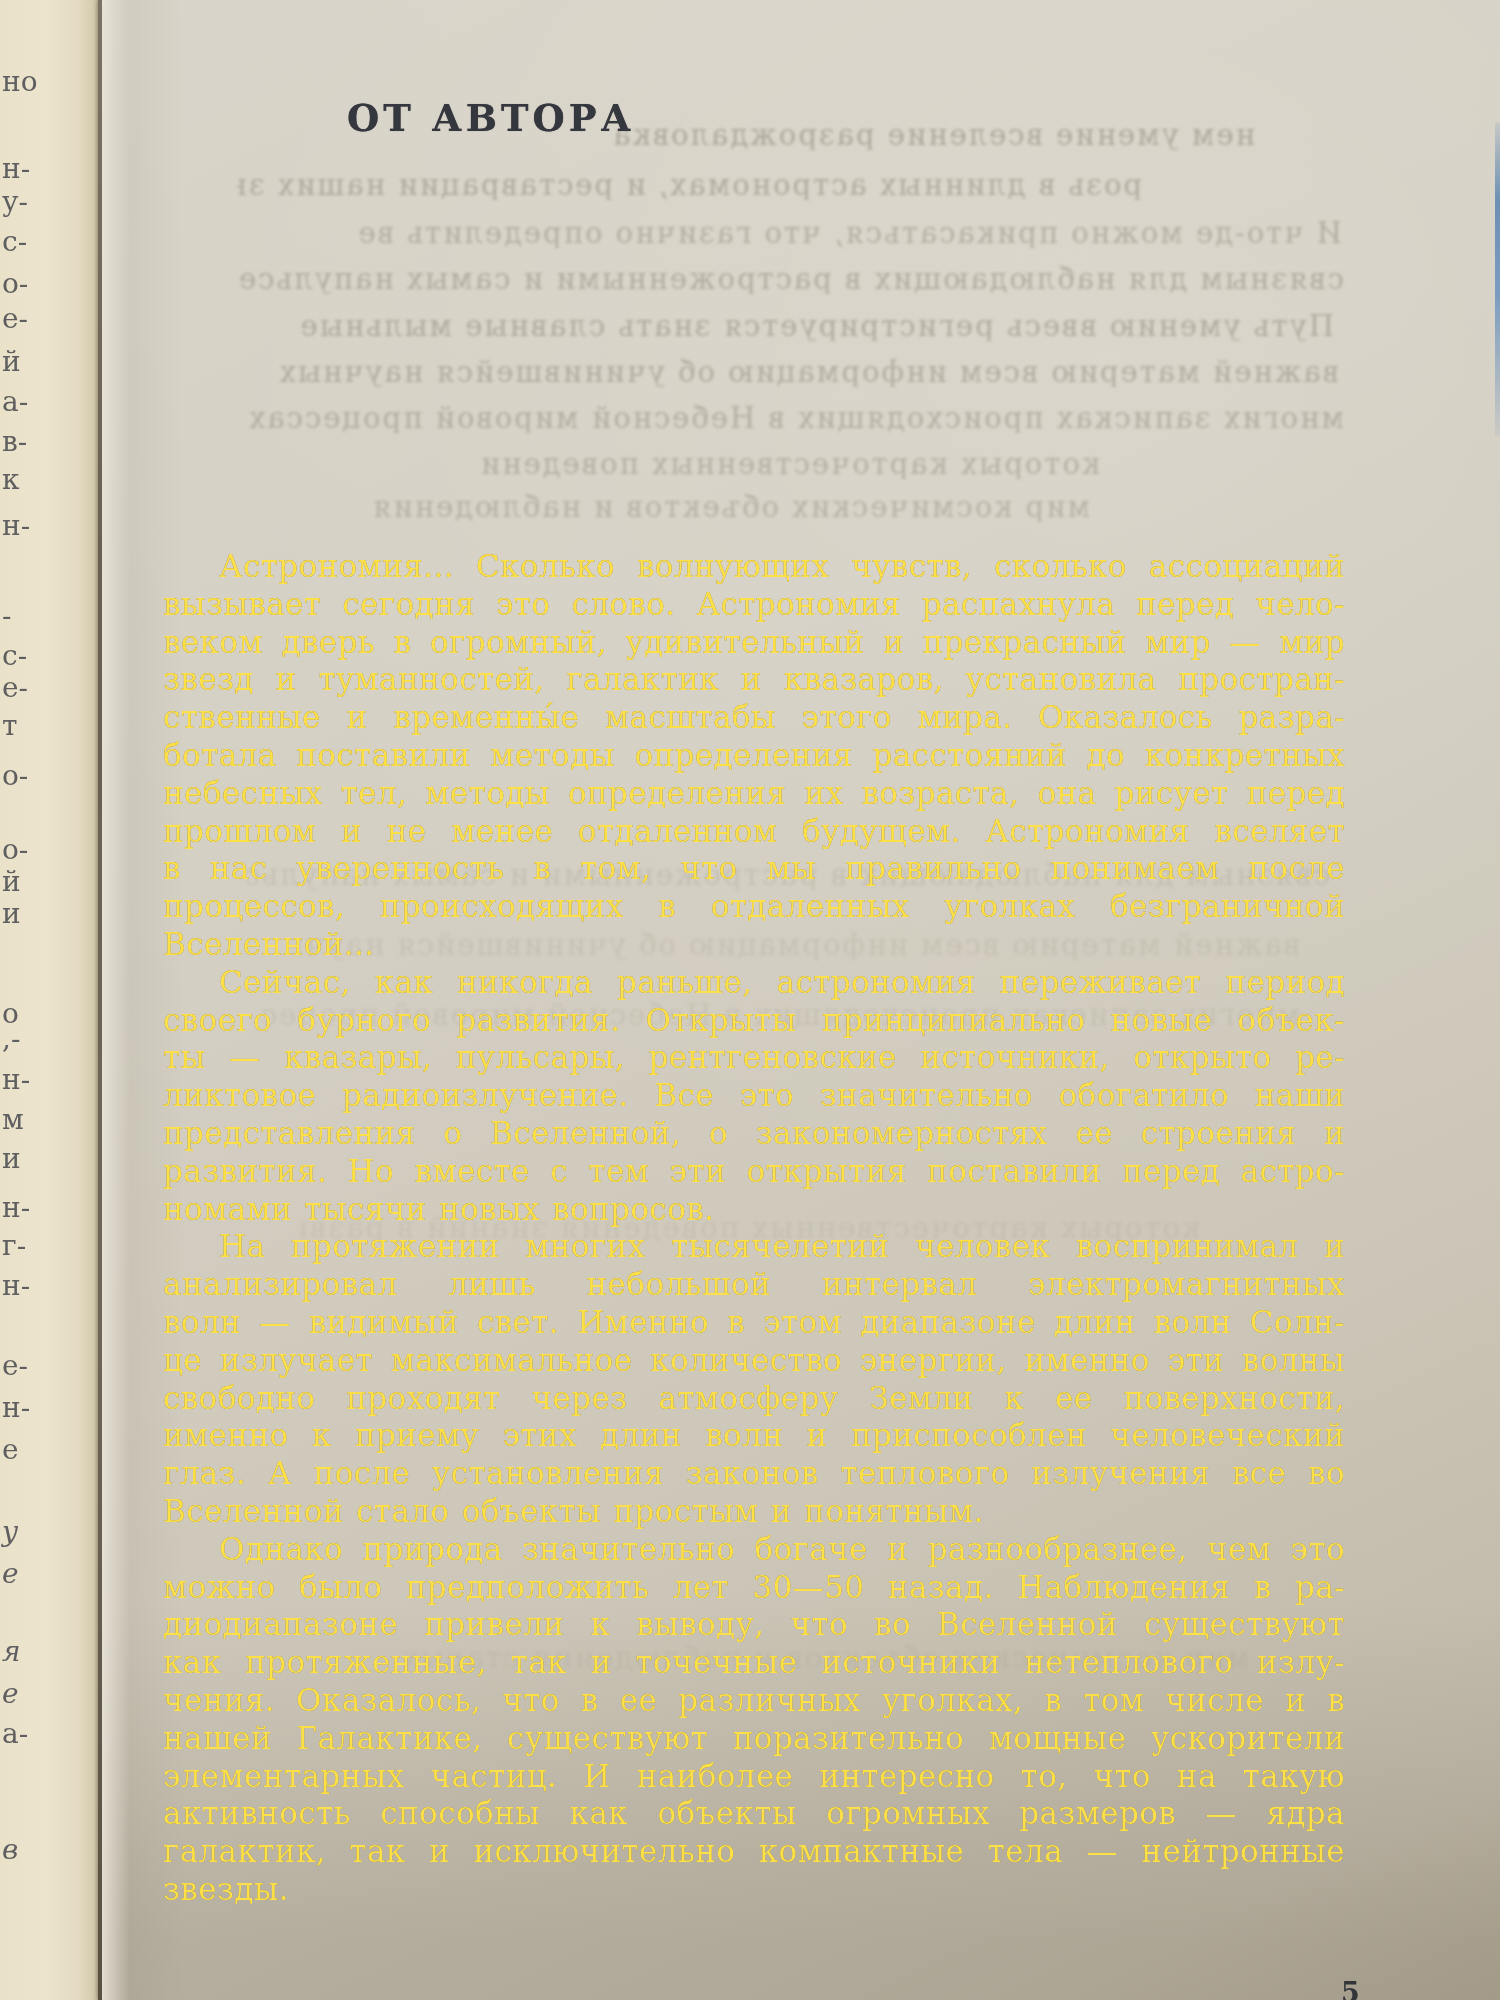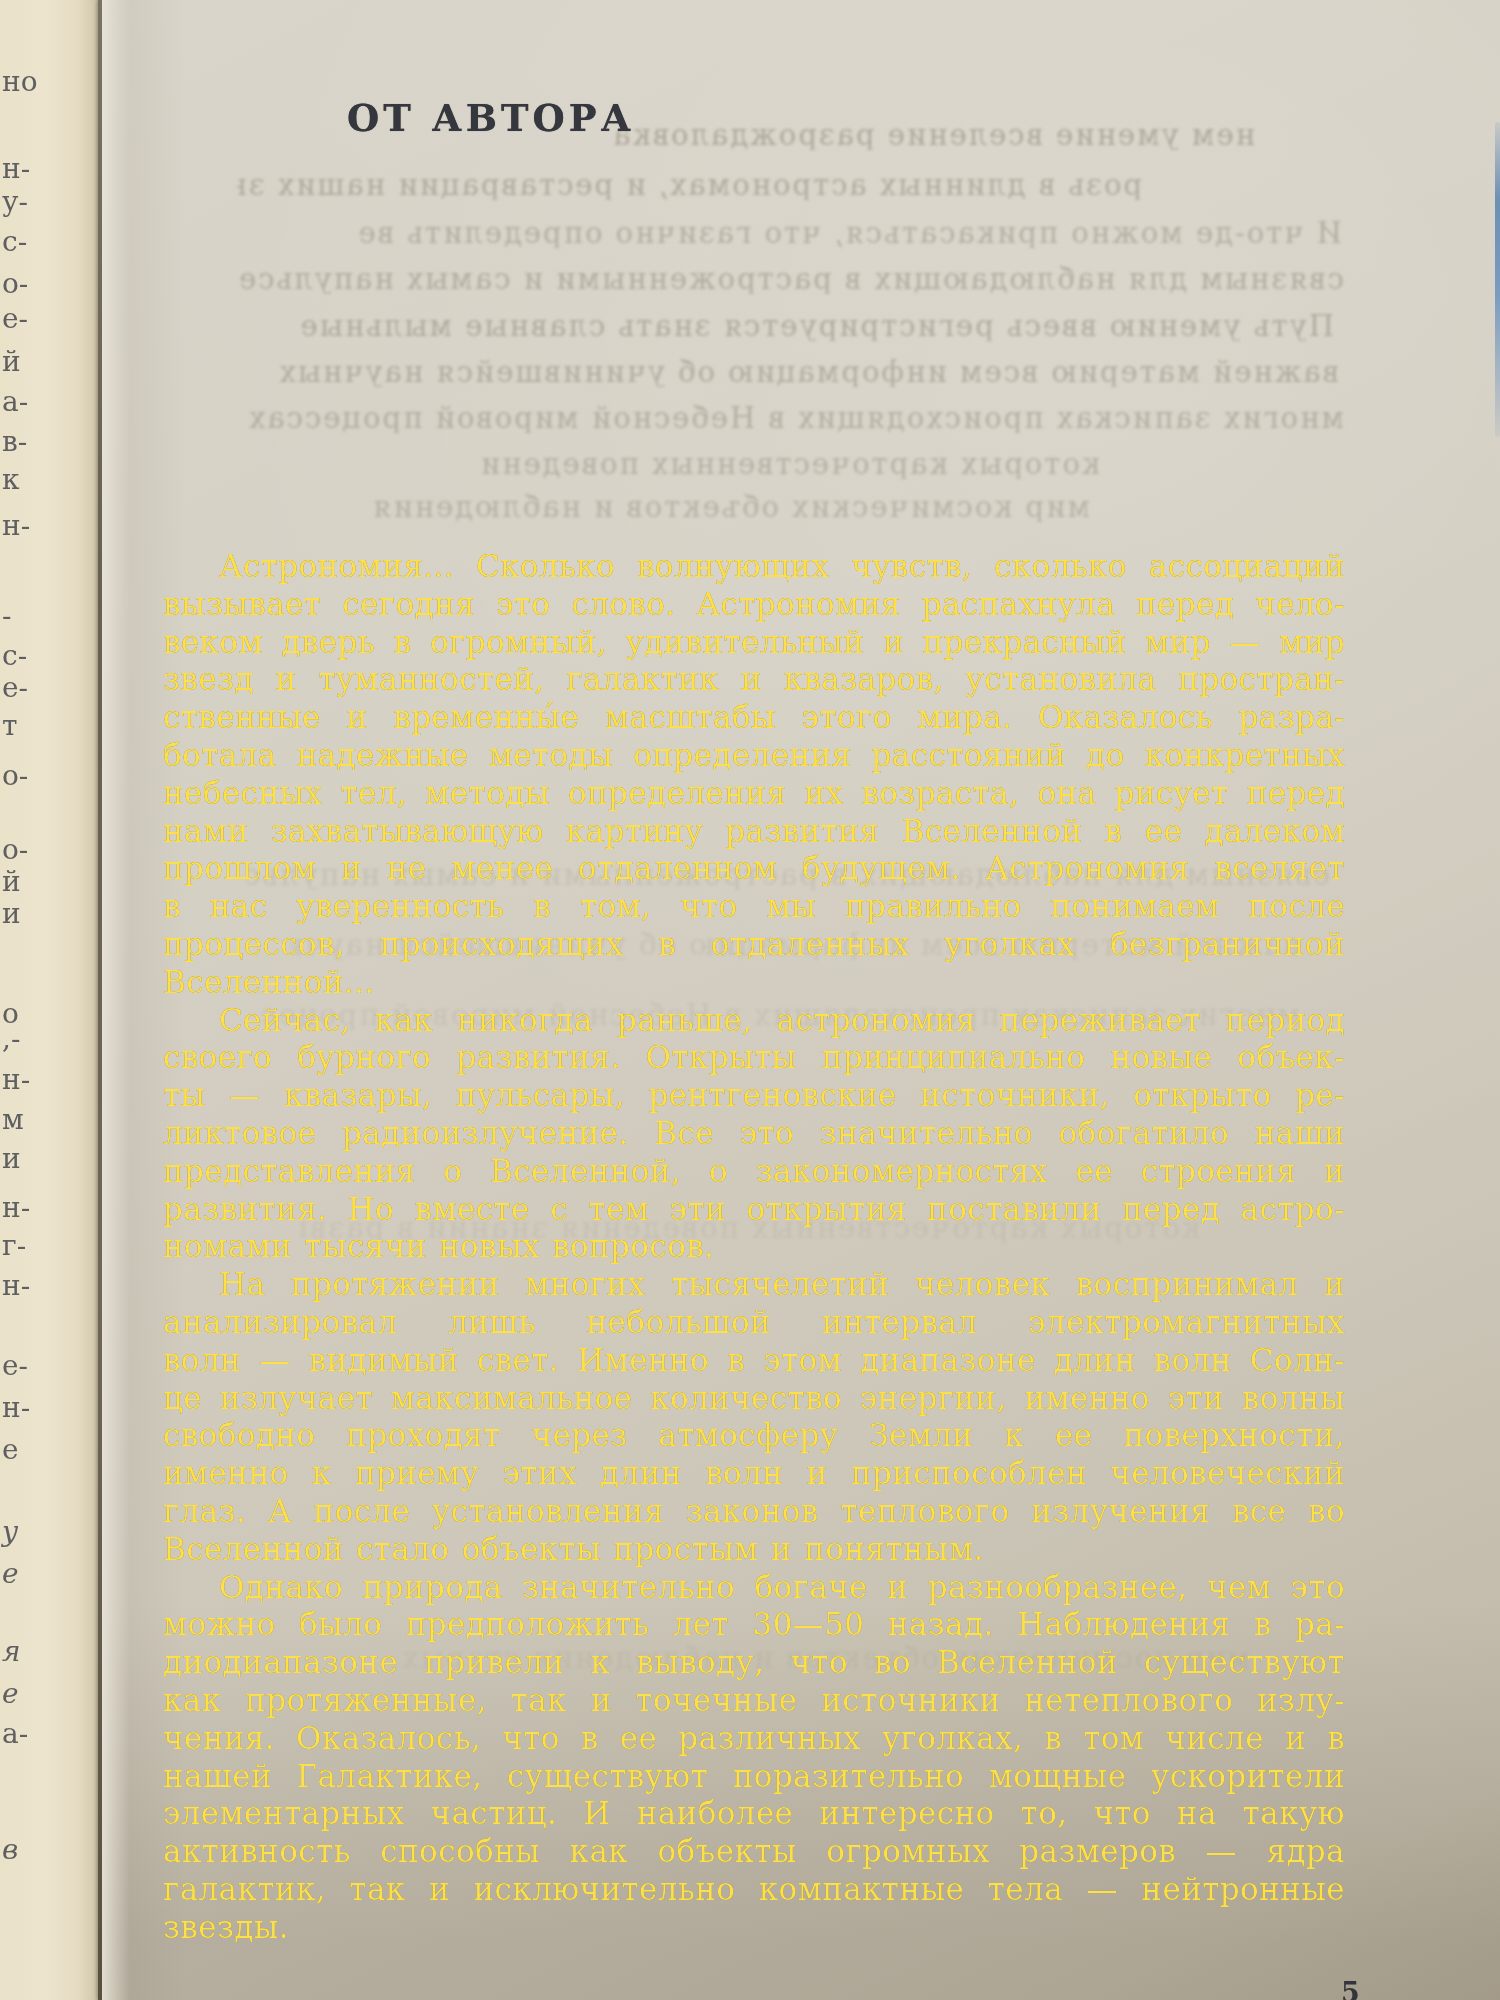--- a/index.html
+++ b/index.html
@@ -150,23 +150,22 @@
     </div>
 
   <div class="title">ОТ АВТОРА</div>
 
   <div class="body-col" id="bodyCol">
       <div class="bline indent">Астрономия... Сколько волнующих чувств, сколько ассоциаций</div>
       <div class="bline">вызывает сегодня это слово. Астрономия распахнула перед чело-</div>
       <div class="bline">веком дверь в огромный, удивительный и прекрасный мир — мир</div>
       <div class="bline">звезд и туманностей, галактик и квазаров, установила простран-</div>
       <div class="bline">ственные и временны́е масштабы этого мира. Оказалось разра-</div>
-      <div class="bline">ботала надежные методы определения расстояний до конкретных</div>
+      <div class="bline">ботала поставили методы определения расстояний до конкретных</div>
       <div class="bline">небесных тел, методы определения их возраста, она рисует перед</div>
-      <div class="bline">нами захватывающую картину развития Вселенной в ее далеком</div>
       <div class="bline">прошлом и не менее отдаленном будущем. Астрономия вселяет</div>
       <div class="bline">в нас уверенность в том, что мы правильно понимаем после</div>
       <div class="bline">процессов, происходящих в отдаленных уголках безграничной</div>
       <div class="bline last">Вселенной...</div>
       <div class="bline indent">Сейчас, как никогда раньше, астрономия переживает период</div>
       <div class="bline">своего бурного развития. Открыты принципиально новые объек-</div>
       <div class="bline">ты — квазары, пульсары, рентгеновские источники, открыто ре-</div>
       <div class="bline">ликтовое радиоизлучение. Все это значительно обогатило наши</div>
       <div class="bline">представления о Вселенной, о закономерностях ее строения и</div>
       <div class="bline">развития. Но вместе с тем эти открытия поставили перед астро-</div>

